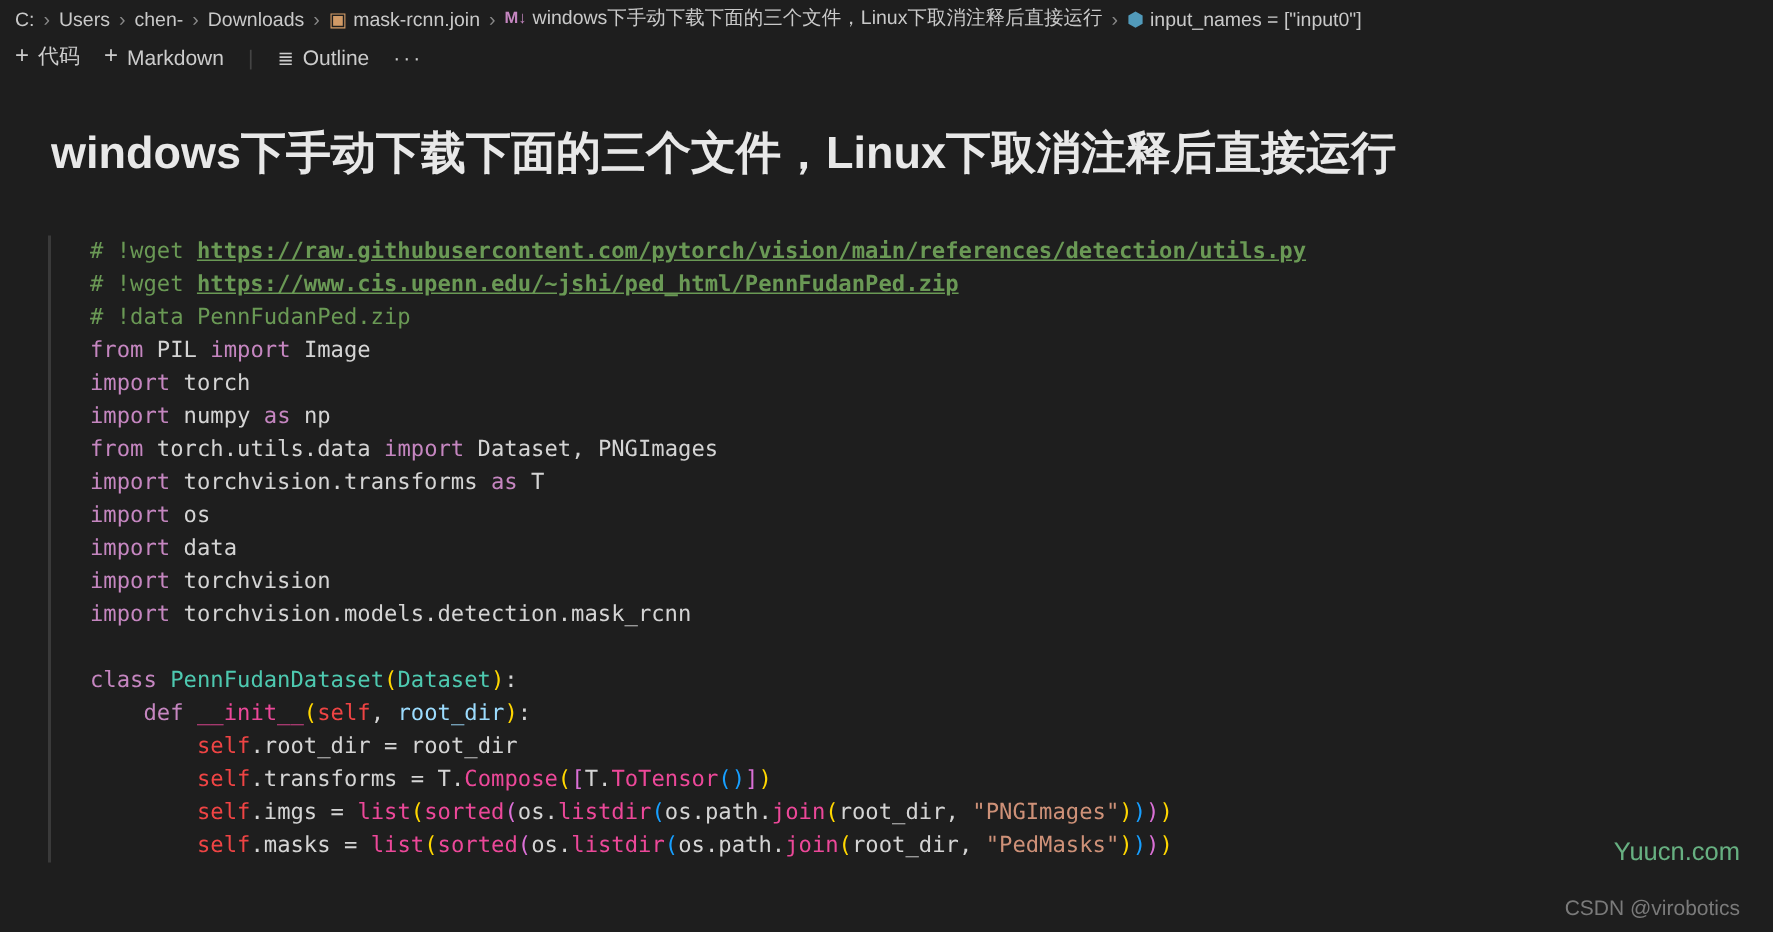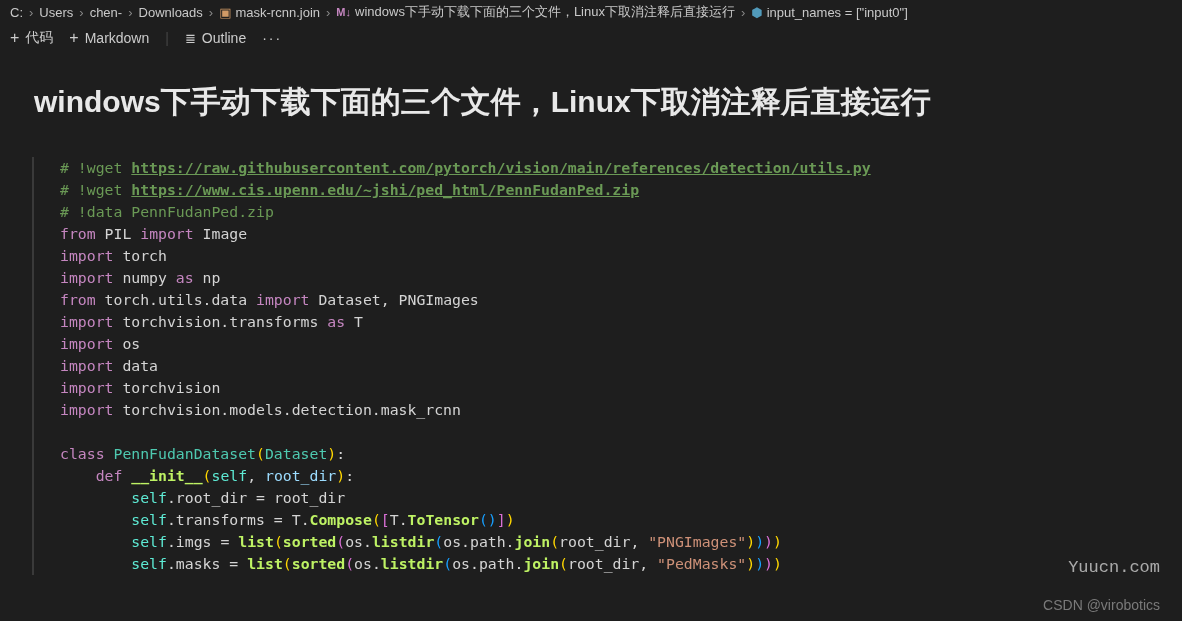--- a/index.html
+++ b/index.html
@@ -61,37 +61,37 @@
     top: 0;
     bottom: 0;
     width: 2px;
     background: #3a3a3a;
   }
   .c { color: #6a9955; }
   .c a { color: #6a9955; text-decoration: underline; font-weight: bold; }
   .kw { color: #c586c0; }
   .id { color: #d4d4d4; }
   .cls { color: #4ec9b0; }
-  .fn { color: #bef264; font-weight: bold; }
+  .fn { color: #ec4899; }
   .s { color: #ce9178; }
   .op { color: #d4d4d4; }
-  .self { color: #5eead4; }
+  .self { color: #ef4444; }
   .p { color: #d4d4d4; }
   .arg { color: #9cdcfe; }
   .brY { color: #ffd700; }
   .brP { color: #da70d6; }
   .brC { color: #179fff; }
   pre { margin: 0; white-space: pre; }
   .watermark1 {
     position: absolute;
     right: 22px;
     top: 558px;
-    font-family: Liberation Mono, monospace;
+    font-family: Liberation Sans, sans-serif;
     font-size: 17px;
-    color: #e5e5e5;
+    color: #86efac;
     font-weight: 500;
     opacity: 0.7;
   }
   .watermark2 {
     position: absolute;
     right: 22px;
     bottom: 8px;
     color: #7a7a7a;
     font-size: 14px;
   }

